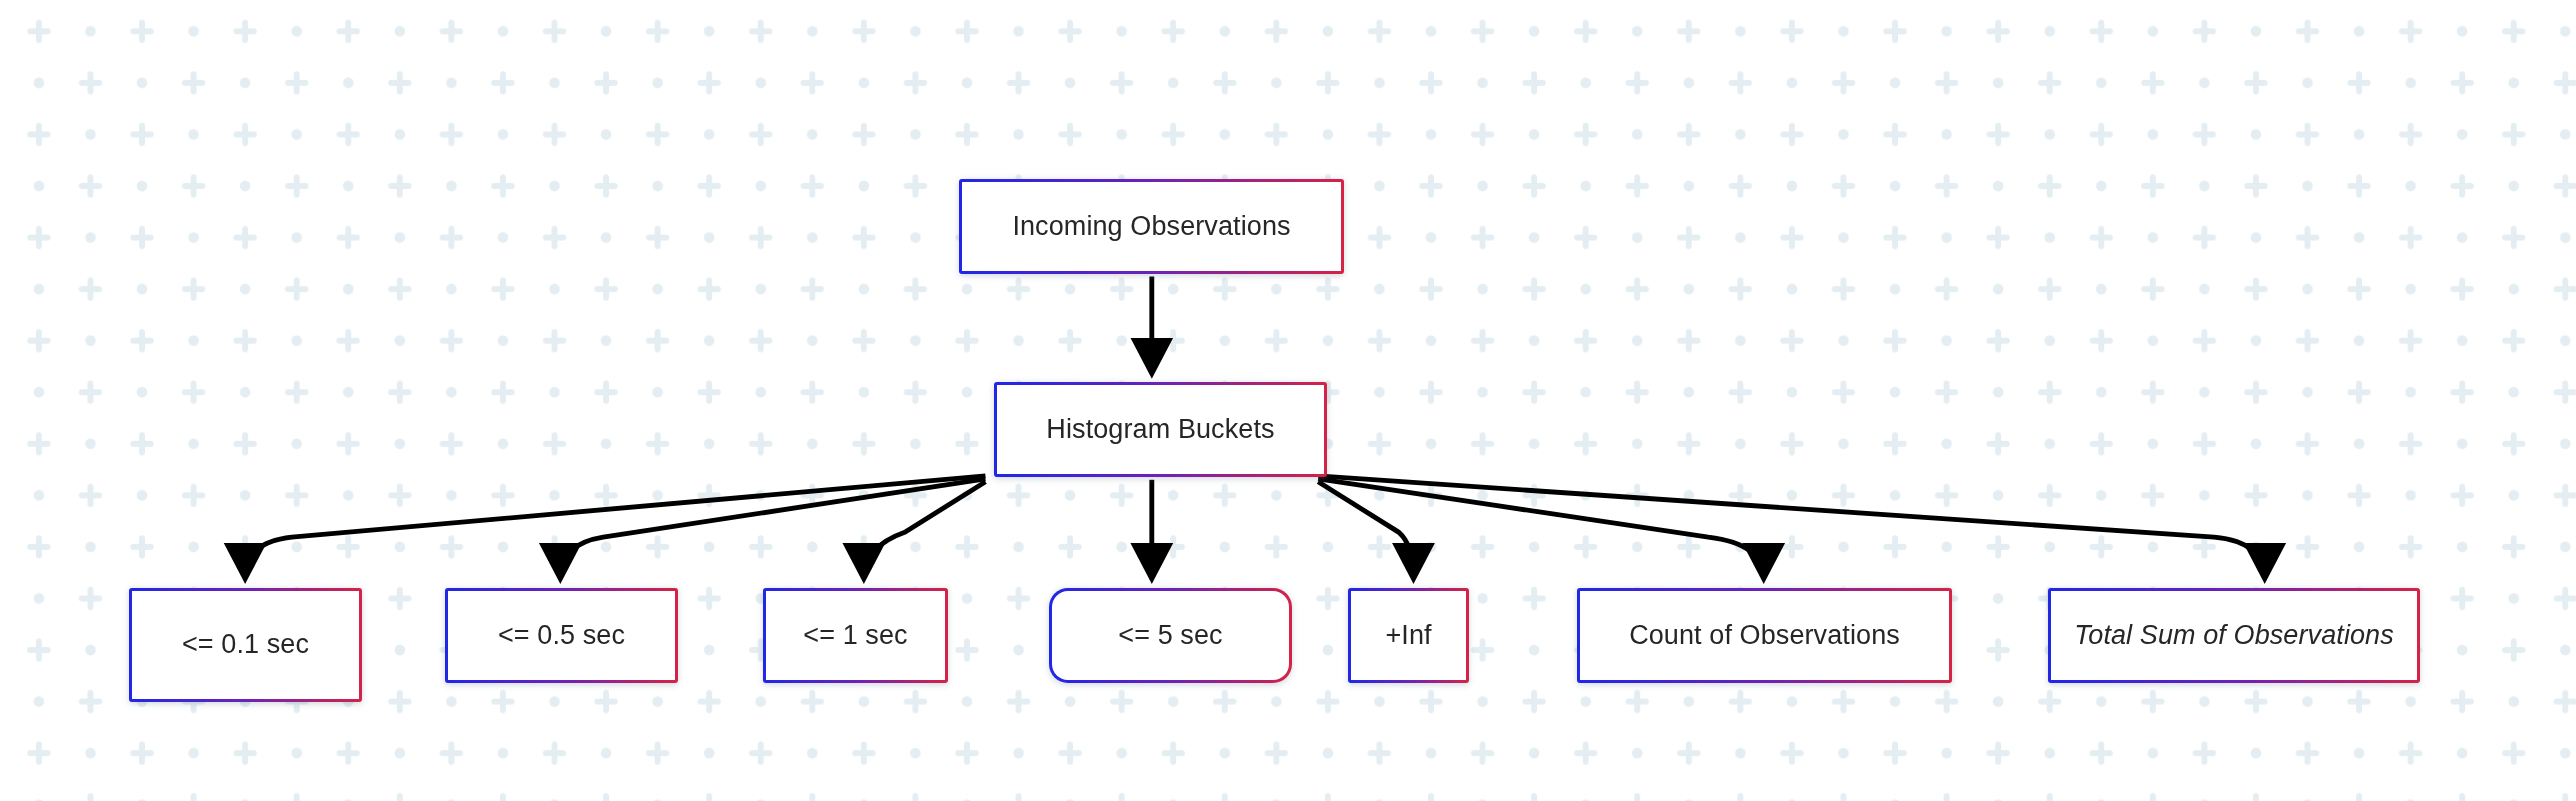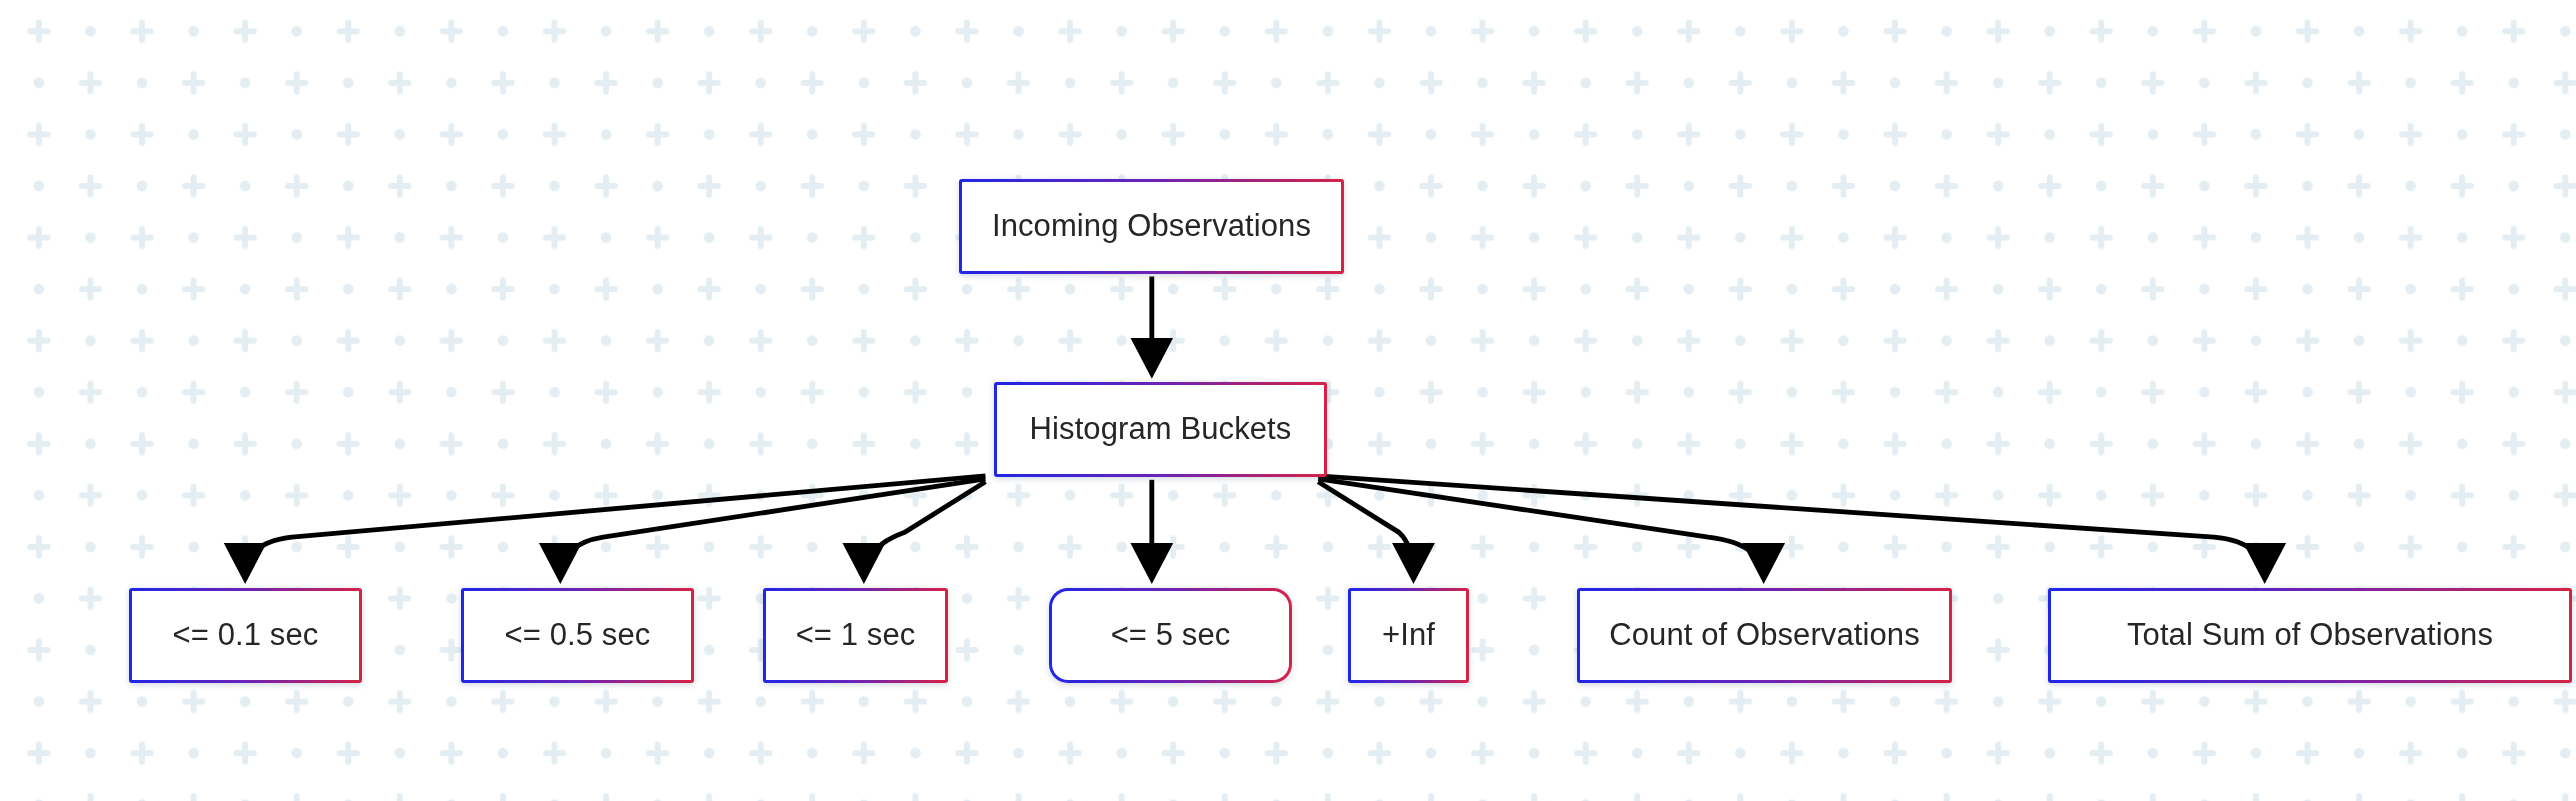--- a/index.html
+++ b/index.html
@@ -49,21 +49,21 @@
     background-image:
       linear-gradient(#ffffff, #ffffff),
       linear-gradient(90deg, #2026e8 0%, #6b23b6 50%, #d62246 100%);
     background-origin: border-box;
     background-clip: padding-box, border-box;
     box-shadow: 0 1.9px 6.8px rgba(110, 130, 150, 0.30);
   }
 
   .node-label {
     color: #262626;
-    font-size: 31px;
+    font-size: 27px;
     font-family: "Liberation Sans", sans-serif;
     line-height: 1.1;
     white-space: nowrap;
     text-align: center;
     letter-spacing: 0.1px;
   }
 </style>
 </head>
 <body>
 
@@ -113,42 +113,42 @@
   </svg>
 
   <div class="node" style="left:959px; top:179px; width:385px; height:95px;">
     <span class="node-label">Incoming Observations</span>
   </div>
 
   <div class="node" style="left:985px; top:382px; width:333px; height:95px;margin-left:9px;">
     <span class="node-label">Histogram Buckets</span>
   </div>
 
-  <div class="node" style="left:129px; top:588px; width:233px; height:95px;">
+  <div class="node" style="left:129px; top:588px; width:233px; height:114px;">
     <span class="node-label">&lt;= 0.1 sec</span>
   </div>
 
-  <div class="node" style="left:445px; top:588px; width:233px; height:95px;margin-left:16px;">
+  <div class="node" style="left:445px; top:588px; width:233px; height:95px;">
     <span class="node-label">&lt;= 0.5 sec</span>
   </div>
 
   <div class="node" style="left:763px; top:588px; width:185px; height:95px;">
     <span class="node-label">&lt;= 1 sec</span>
   </div>
 
   <div class="node" style="left:1049px; top:588px; width:243px; height:95px;border-radius:19px;">
     <span class="node-label">&lt;= 5 sec</span>
   </div>
 
   <div class="node" style="left:1348px; top:588px; width:121px; height:95px;">
     <span class="node-label">+Inf</span>
   </div>
 
   <div class="node" style="left:1577px; top:588px; width:375px; height:95px;justify-content:center;">
     <span class="node-label">Count of Observations</span>
   </div>
 
-  <div class="node" style="left:2048px; top:588px; width:524px; height:95px;">
+  <div class="node" style="left:2048px; top:588px; width:372px; height:95px;font-style:italic;">
     <span class="node-label">Total Sum of Observations</span>
   </div>
 
 </div>
 
 
 </body></html>

